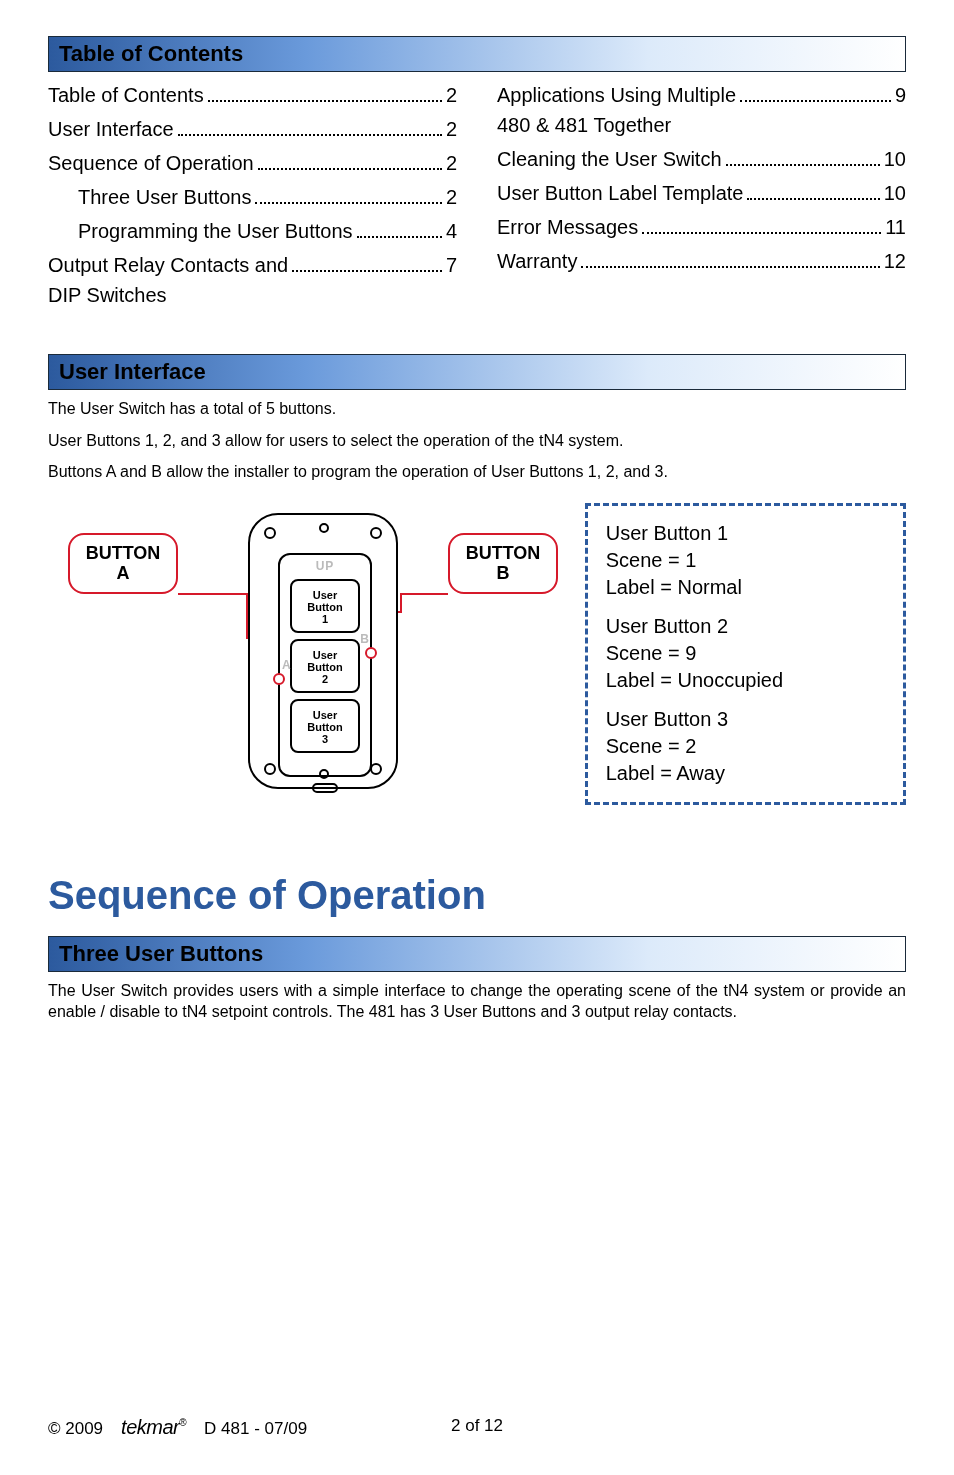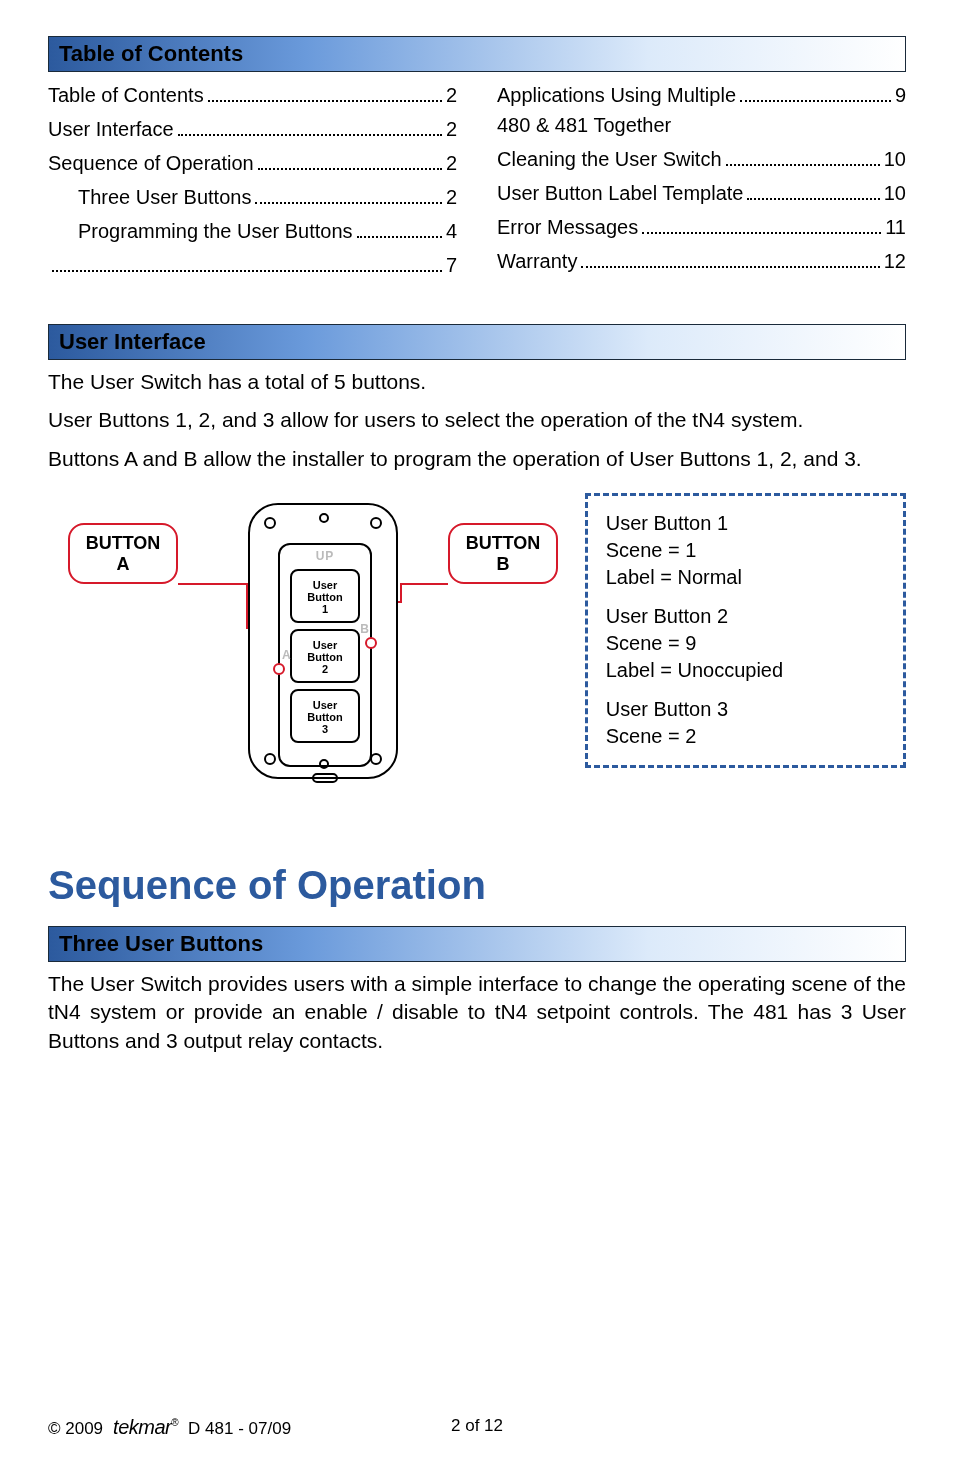--- a/index.html
+++ b/index.html
@@ -39,21 +39,21 @@
   .toc-entry.indent { padding-left: 30px; }
   .toc-label { white-space: nowrap; }
   .toc-dots {
     flex: 1;
     border-bottom: 2px dotted #000;
     margin: 0 4px 5px 4px;
     min-width: 10px;
   }
   .toc-page { white-space: nowrap; }
   .body-text {
-    font-size: 21px;
+    font-size: 16px;
     line-height: 1.35;
     margin-bottom: 10px;
   }
   .diagram-row {
     display: flex;
     align-items: flex-start;
     margin: 20px 0 30px 0;
     gap: 40px;
   }
   .diagram-wrap {
@@ -164,21 +164,21 @@
   }
   .footer {
     position: absolute;
     bottom: 36px;
     left: 48px;
     right: 48px;
     font-size: 17px;
     display: flex;
     align-items: baseline;
   }
-  .footer-left { display: flex; align-items: baseline; gap: 10px; }
+  .footer-left { display: flex; align-items: baseline; gap: 18px; }
   .footer-center {
     position: absolute;
     left: 50%;
     transform: translateX(-50%);
   }
   .tekmar {
     font-family: Arial, Helvetica, sans-serif;
     font-weight: 400;
     font-style: italic;
     font-size: 20px;
@@ -211,20 +211,21 @@
       <span class="toc-label">Three User Buttons</span>
       <span class="toc-dots"></span>
       <span class="toc-page">2</span>
     </div>
     <div class="toc-entry indent">
       <span class="toc-label">Programming the User Buttons</span>
       <span class="toc-dots"></span>
       <span class="toc-page">4</span>
     </div>
     <div class="toc-entry" style="flex-wrap:wrap;">
+      <span class="toc-label" style="white-space:normal;">Output Relay Contacts and<br>DIP Switches</span>
       <span class="toc-dots"></span>
       <span class="toc-page">7</span>
     </div>
   </div>
   <div class="toc-col">
     <div class="toc-entry">
       <span class="toc-label" style="white-space:normal;">Applications Using Multiple<br>480 &amp; 481 Together</span>
       <span class="toc-dots"></span>
       <span class="toc-page">9</span>
     </div>
@@ -318,20 +319,21 @@
       <div>Label   =   Normal</div>
     </div>
     <div class="defaults-group">
       <div>User Button 2</div>
       <div>Scene  =   9</div>
       <div>Label   =   Unoccupied</div>
     </div>
     <div class="defaults-group" style="margin-bottom:1px;">
       <div>User Button 3</div>
       <div>Scene  =   2</div>
+      <div>Label   =   Away</div>
     </div>
   </div>
 </div>
 
 <h1 class="main-title">Sequence of Operation</h1>
 
 <div class="section-header">Three User Buttons</div>
 <p class="body-text" style="text-align:justify;">The User Switch provides users with a simple interface to change the operating scene of the tN4 system or provide an enable / disable to tN4 setpoint controls. The 481 has 3 User Buttons and 3 output relay contacts.</p>
 
 <div class="footer">

